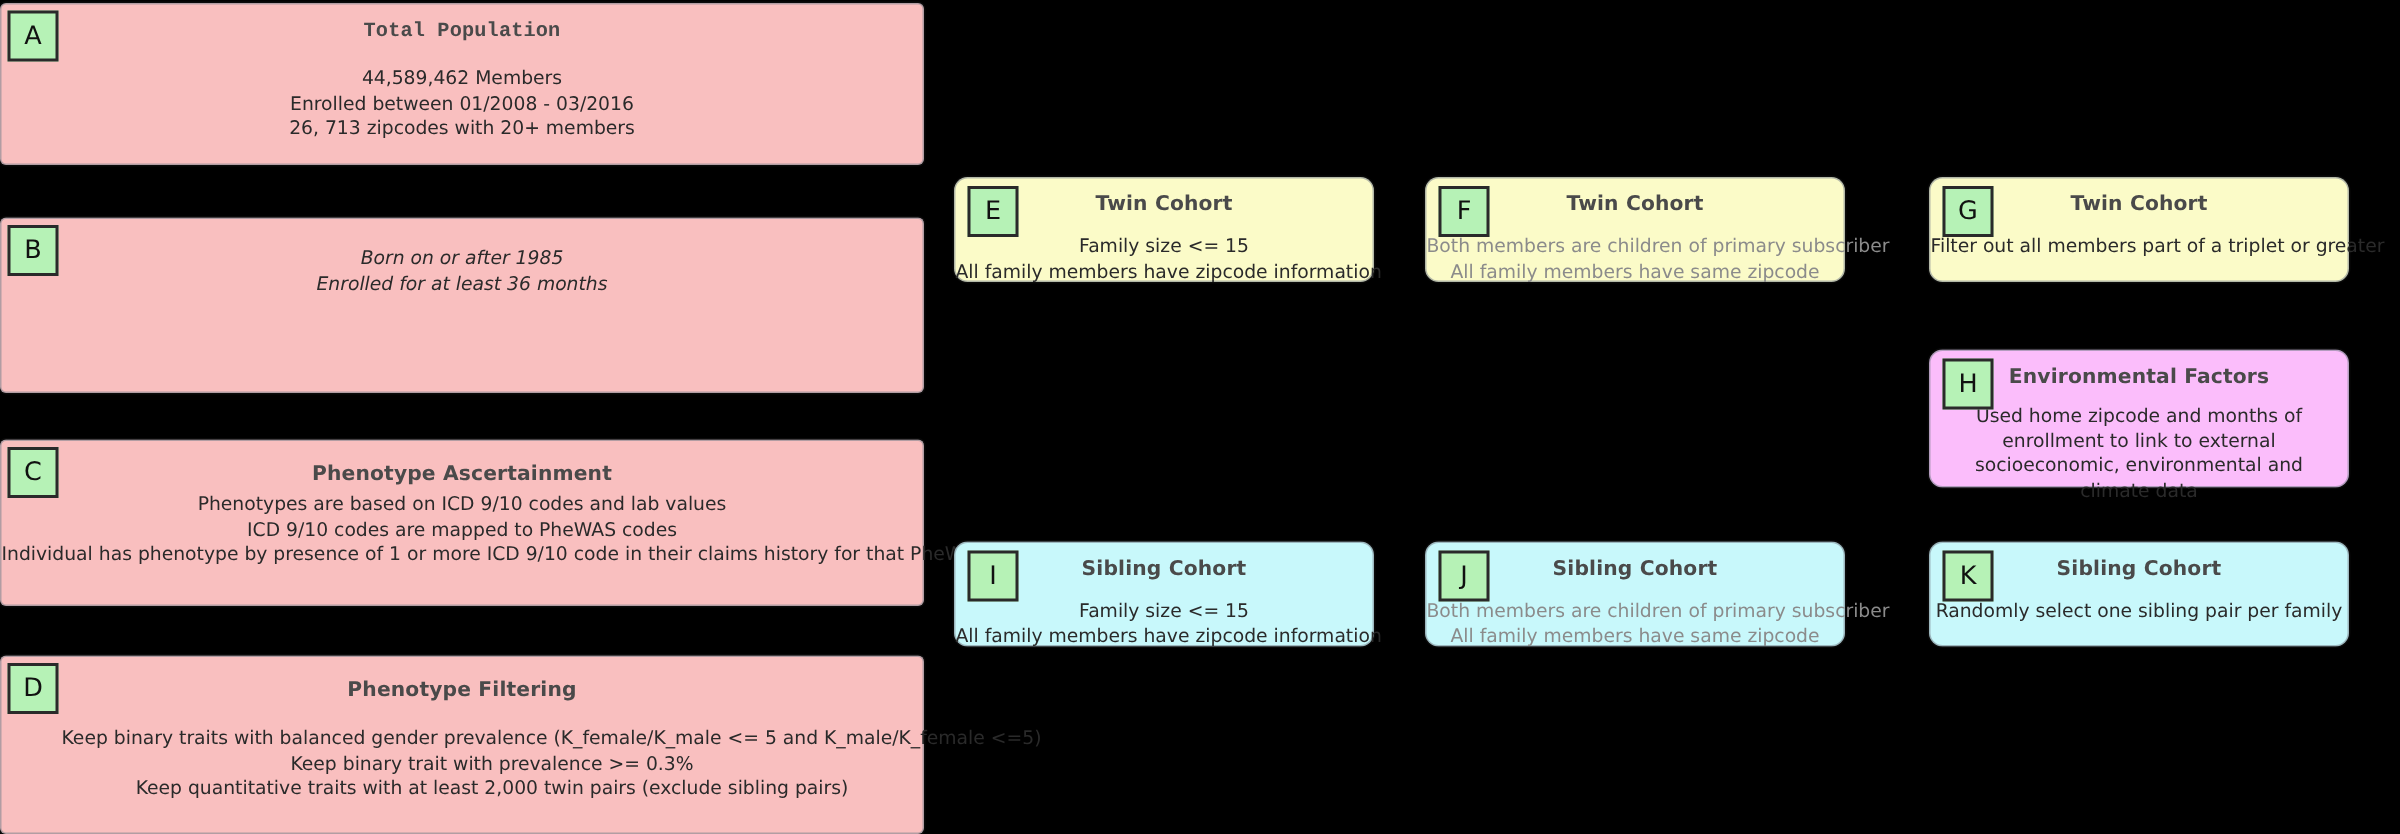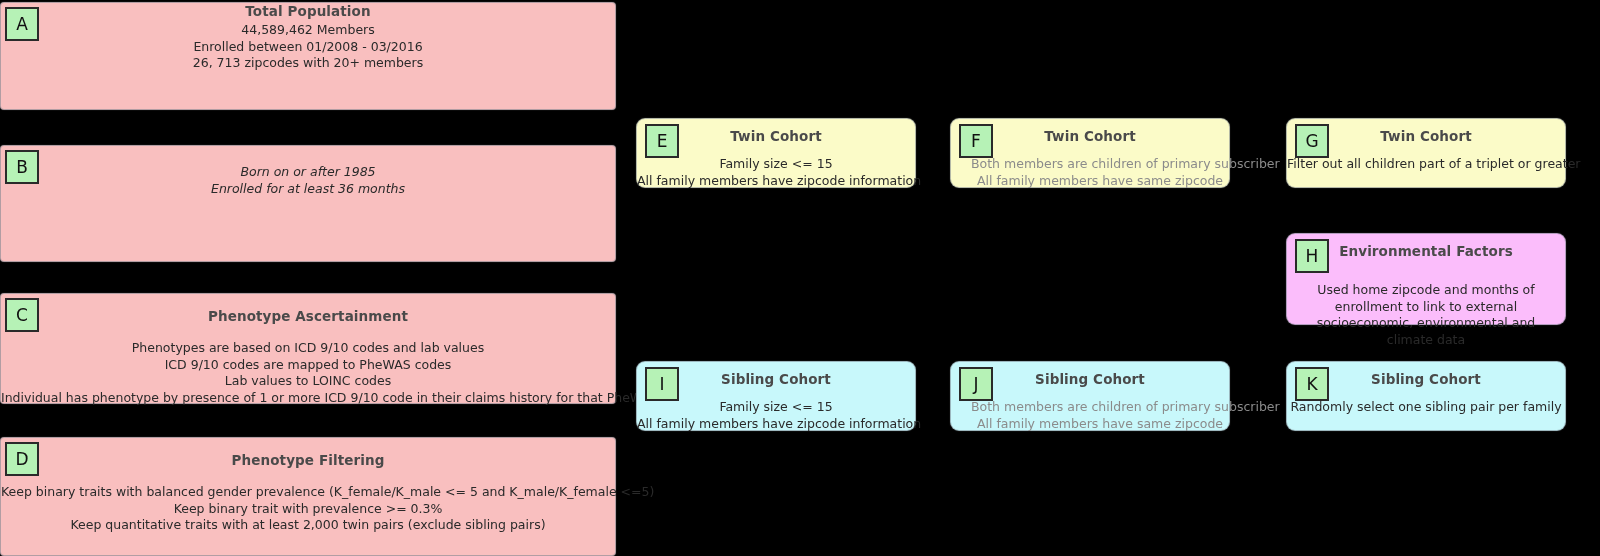--- a/index.html
+++ b/index.html
@@ -55,59 +55,59 @@
     font-weight: bold;
     color: #4a4a4a;
     letter-spacing: .1px;
   }
   .card-lines {
     text-align: center;
     font-size: 12.5px;
     color: #2a2a2a;
     line-height: 16.5px;
   }
-  .card-lines.muted { color: #8b8b8b; padding-left: 20px; }
+  .card-lines.muted { color: #8b8b8b; }
   .card-lines div { white-space: nowrap; }
   .card-lines.wrap div { white-space: normal; }
 
   
   
   #card-a { left: 0px;  top: 2px;   width: 616px; height: 108px; }
   #card-b { left: 0px;  top: 145px; width: 616px; height: 117px; }
   #card-c { left: 0px;  top: 293px; width: 616px; height: 111px; }
   #card-d { left: 0px;  top: 437px; width: 616px; height: 119px; }
 
   #card-a .badge, #card-b .badge, #card-c .badge, #card-d .badge { left: 4px; top: 4px; }
-  #card-a .card-title { margin-top: 0; }
+  #card-a .card-title { margin-top: 11px; font-family: Liberation Mono, monospace; }
   #card-b .card-title, #card-c .card-title, #card-d .card-title { margin-top: 14px; }
-  #card-a .card-lines { margin-top: 3px; }
+  #card-a .card-lines { margin-top: 15px; }
   #card-b .card-lines { margin-top: 18px; font-style: italic; }
-  #card-c .card-lines { margin-top: 16px; }
-  #card-d .card-lines { margin-top: 16px; }
+  #card-c .card-lines { margin-top: 4px; }
+  #card-d .card-lines { margin-top: 16px; padding-left: 40px; }
 
   
   #card-e { left: 636px;  top: 118px; width: 280px; height: 70px; }
   #card-f { left: 950px;  top: 118px; width: 280px; height: 70px; }
   #card-g { left: 1286px; top: 118px; width: 280px; height: 70px; }
   #card-h { left: 1286px; top: 233px; width: 280px; height: 92px; }
   #card-i { left: 636px;  top: 361px; width: 280px; height: 70px; }
   #card-j { left: 950px;  top: 361px; width: 280px; height: 70px; }
   #card-k { left: 1286px; top: 361px; width: 280px; height: 70px; }
 
   #card-e .badge, #card-f .badge, #card-g .badge,
   #card-h .badge, #card-i .badge, #card-j .badge, #card-k .badge {
     left: 8px; top: 5px;
   }
   #card-e .card-title, #card-f .card-title, #card-g .card-title,
   #card-i .card-title, #card-j .card-title, #card-k .card-title,
   #card-h .card-title { margin-top: 9px; }
 
   #card-e .card-lines, #card-f .card-lines, #card-g .card-lines,
   #card-i .card-lines, #card-j .card-lines, #card-k .card-lines { margin-top: 12px; }
-  #card-h .card-lines { margin-top: 23px; padding: 0 8px; }
+  #card-h .card-lines { margin-top: 10px; padding: 0 8px; }
 
   
   #card-g .card-lines div, #card-k .card-lines div, #card-f .card-lines div,
   #card-j .card-lines div { white-space: nowrap; }
 </style>
 </head>
 <body>
 
 <div class="card pink" id="card-a">
   <div class="badge">A</div>
@@ -126,21 +126,20 @@
     <div>Enrolled for at least 36 months</div>
   </div>
 </div>
 
 <div class="card pink" id="card-c">
   <div class="badge">C</div>
   <div class="card-title">Phenotype Ascertainment</div>
   <div class="card-lines">
     <div>Phenotypes are based on ICD 9/10 codes and lab values</div>
     <div>ICD 9/10 codes are mapped to PheWAS codes</div>
-    <div>Lab values to LOINC codes</div>
     <div>Individual has phenotype by presence of 1 or more ICD 9/10 code in their claims history for that PheWAS code</div>
   </div>
 </div>
 
 <div class="card pink" id="card-d">
   <div class="badge">D</div>
   <div class="card-title">Phenotype Filtering</div>
   <div class="card-lines">
     <div>Keep binary traits with balanced gender prevalence (K_female/K_male &lt;= 5 and K_male/K_female &lt;=5)</div>
     <div>Keep binary trait with prevalence &gt;= 0.3%</div>
@@ -163,21 +162,21 @@
   <div class="card-lines muted">
     <div>Both members are children of primary subscriber</div>
     <div>All family members have same zipcode</div>
   </div>
 </div>
 
 <div class="card yellow" id="card-g">
   <div class="badge">G</div>
   <div class="card-title">Twin Cohort</div>
   <div class="card-lines">
-    <div>Filter out all children part of a triplet or greater</div>
+    <div>Filter out all members part of a triplet or greater</div>
   </div>
 </div>
 
 <div class="card magenta" id="card-h">
   <div class="badge">H</div>
   <div class="card-title">Environmental Factors</div>
   <div class="card-lines wrap">
     <div>Used home zipcode and months of enrollment to link to external socioeconomic, environmental and climate data</div>
   </div>
 </div>

